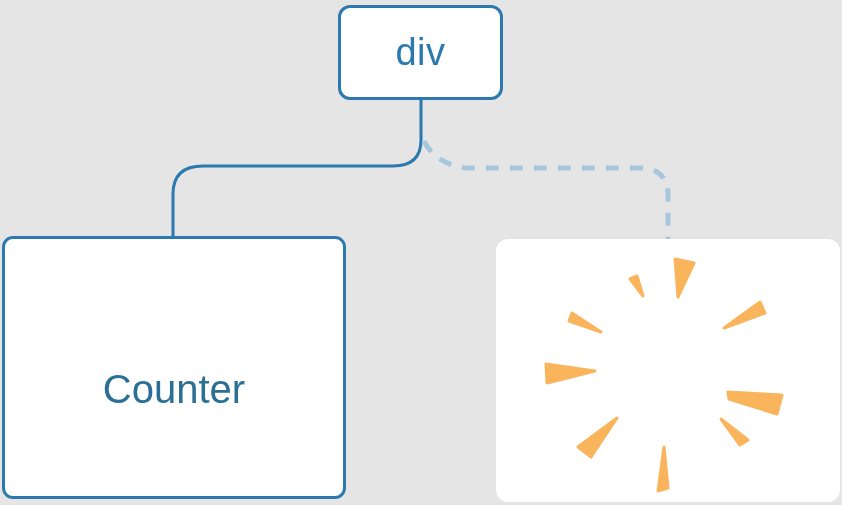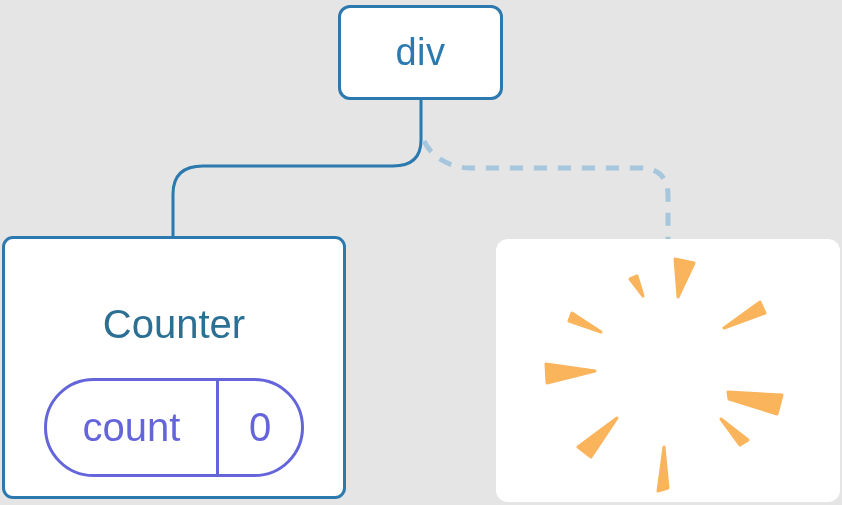--- a/index.html
+++ b/index.html
@@ -99,28 +99,20 @@
     <path fill="none" stroke-linecap="round" d="M421,100 L421,140 Q421,166 393,166 L203,166 Q173,166 173,194 L173,238" stroke="#2B79AE" stroke-width="3"></path>
     <path fill="none" stroke-linecap="butt" d="M424,141 C431,156 449,168 470,168 L640,168 Q668,168 668,196 L668,240" stroke="#A6C6DD" stroke-width="5" stroke-dasharray="13 11"></path>
   </svg>
 
   <div class="node node-root">
     <span class="node-label">div</span>
   </div>
 
   <div class="node node-counter">
     <div class="counter-title">Counter</div>
-    <div class="state-pill">
-      <div class="state-key-cell">
-        <span class="state-text">count</span>
-      </div>
-      <div class="state-value-cell">
-        <span class="state-text">0</span>
-      </div>
-    </div>
   </div>
 
   <div class="node node-removed">
     <svg class="poof-svg" viewBox="0 0 344 263" xmlns="http://www.w3.org/2000/svg">
         <polygon points="179,20 198,24 182,58" fill="#F9B45C" stroke="#F9B45C" stroke-width="3" stroke-linejoin="round"></polygon>
         <polygon points="134,40 141,37 147,57" fill="#F9B45C" stroke="#F9B45C" stroke-width="3" stroke-linejoin="round"></polygon>
         <polygon points="264,63 269,74 228,89" fill="#F9B45C" stroke="#F9B45C" stroke-width="3" stroke-linejoin="round"></polygon>
         <polygon points="76,74 73,82 105,93" fill="#F9B45C" stroke="#F9B45C" stroke-width="3" stroke-linejoin="round"></polygon>
         <polygon points="50,125 51,144 99,132" fill="#F9B45C" stroke="#F9B45C" stroke-width="3" stroke-linejoin="round"></polygon>
         <polygon points="232,153 286,156 281,175 233,160" fill="#F9B45C" stroke="#F9B45C" stroke-width="3" stroke-linejoin="round"></polygon>

